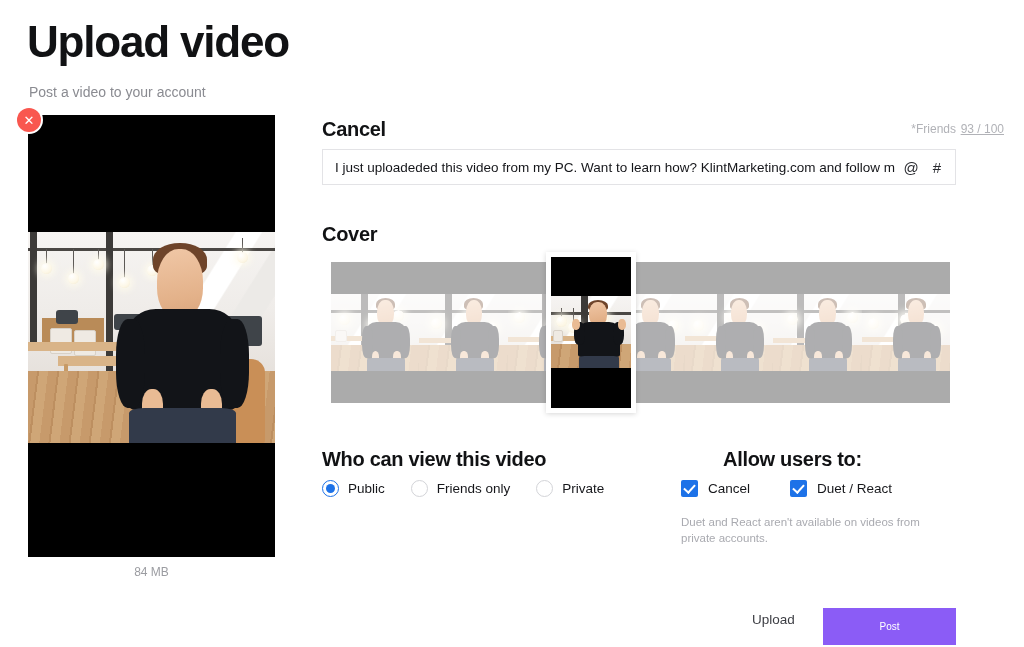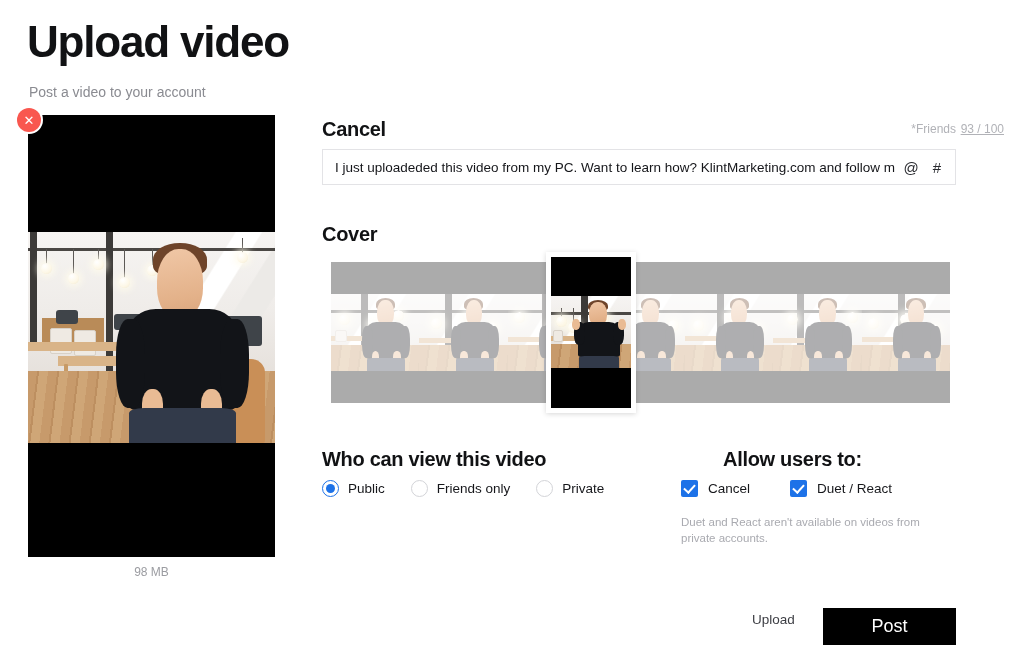--- a/index.html
+++ b/index.html
@@ -243,24 +243,24 @@
   }
 
   
   .cancel-btn {
     position: absolute; left: 752px; top: 612px;
     font-size: 13.5px; color: #3d3e44; cursor: pointer;
   }
   .post-btn {
     position: absolute; left: 823px; top: 608px;
     width: 133px; height: 37px;
-    background: #000000; color: #fff;
+    background: #8b5cf6; color: #fff;
     border: none; cursor: pointer;
     font-family: "Liberation Sans", sans-serif;
-    font-size: 18px; display: flex; align-items: center; justify-content: center;
+    font-size: 10px; display: flex; align-items: center; justify-content: center;
   }
 </style>
 </head>
 <body>
 
 <div class="page">
 
   <div class="page-title">Upload video</div>
   <div class="page-subtitle">Post a video to your account</div>
 
@@ -308,21 +308,21 @@
             <div class="armR"></div>
             <div class="handL"></div>
             <div class="handR"></div>
             <div class="jeans"></div>
           </div>
         </div>
       </div>
     </div>
     <div class="close-btn">✕</div>
   </div>
-  <div class="file-size">98 MB</div>
+  <div class="file-size">84 MB</div>
 
   <div class="section-title caption-title">Cancel</div>
   <div class="required">*Friends</div>
   <div class="counter-txt">93 / 100</div>
   <div class="caption-input">
     <input type="text" value="I just uploadeded this video from my PC. Want to learn how? KlintMarketing.com and follow me." style="">
     <div class="caption-icons">
       <span>@</span>
       <span>#</span>
     </div>

